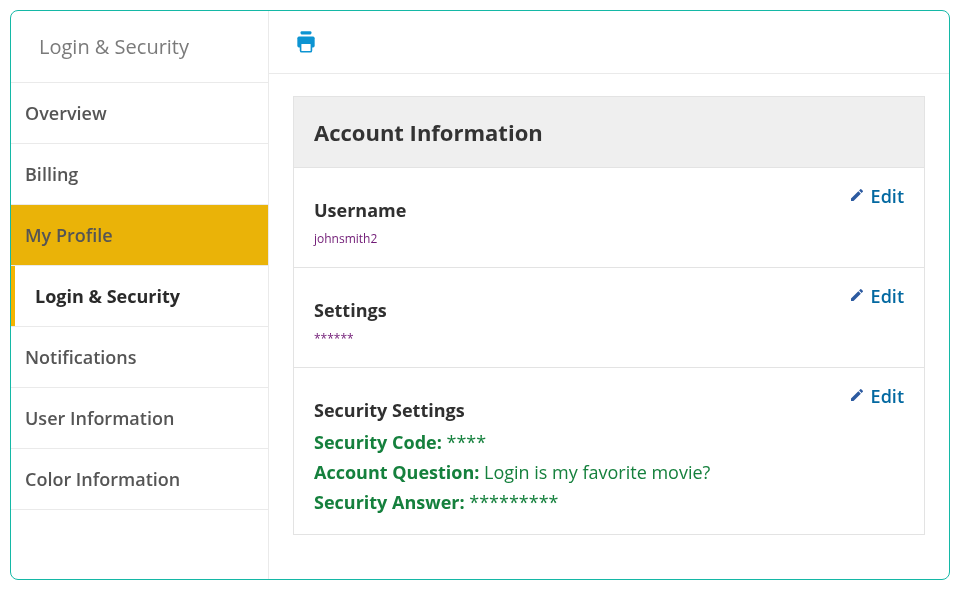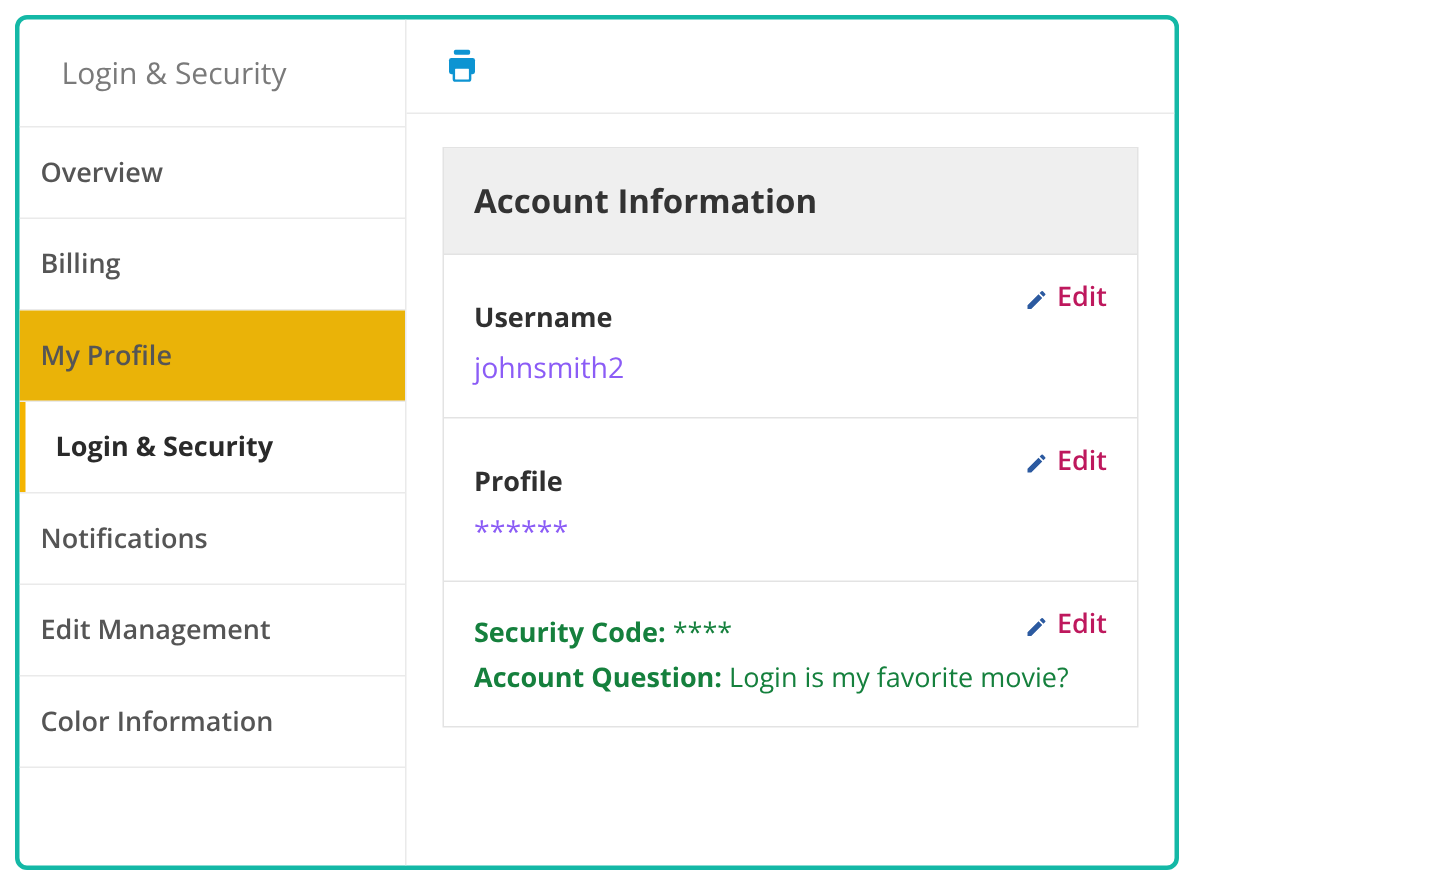--- a/index.html
+++ b/index.html
@@ -6,24 +6,24 @@
       box-sizing: border-box;
       margin: 0;
       padding: 0;
     }
     body {
       font-family: -apple-system, BlinkMacSystemFont, "Segoe UI", "Open Sans", Helvetica, Arial, sans-serif;
       background: #fff;
       padding: 10px;
     }
     .container {
-      width: 776px;
+      width: 940px;
       height: 570px;
       background: #fff;
-      border: 3px solid #14b8a6;
+      border: 1px solid #14b8a6;
       border-radius: 8px;
       display: flex;
       overflow: hidden;
     }
     .sidebar {
       width: 258px;
       border-right: 1px solid #eaeaea;
       display: flex;
       flex-direction: column;
     }
@@ -104,34 +104,33 @@
       border-bottom: none;
     }
     .row-label {
       font-size: 18px;
       font-weight: 700;
       color: #303030;
       margin-bottom: 8px;
       margin-top: 14px;
     }
     .row-value {
-      font-size: 19px;
-      color: #8b5cf6;
+      font-size: 12px;
+      color: #701a75;
       font-weight: 400;
     }
     .edit-link {
       position: absolute;
       right: 20px;
       top: 16px;
-      color: #be185d;
+      color: #0369a1;
       font-size: 18px;
       font-weight: 600;
       cursor: pointer;
       display: flex;
-      align-items: center;
       gap: 6px;
     }
     .pencil-icon {
       width: 16px;
       height: 16px;
     }
     .security-line {
       font-size: 18px;
       color: #15803d;
       margin-top: 6px;
@@ -148,21 +147,21 @@
 
 <div class="container">
   <aside class="sidebar">
     <div class="sidebar-header">Login &amp; Security</div>
     <nav class="sidebar-list">
       <div class="sidebar-item">Overview</div>
       <div class="sidebar-item">Billing</div>
       <div class="sidebar-item group">My Profile</div>
       <div class="sidebar-item active">Login &amp; Security</div>
       <div class="sidebar-item">Notifications</div>
-      <div class="sidebar-item">Edit Management</div>
+      <div class="sidebar-item">User Information</div>
       <div class="sidebar-item">Color Information</div>
     </nav>
   </aside>
 
   <main class="main">
     <div class="toolbar">
       <span class="print-icon">
         <svg viewBox="0 0 24 24" fill="none">
           <rect x="7" y="2" width="10" height="3" rx="1" fill="#0d94d2"></rect>
           <rect x="4" y="7" width="16" height="10" rx="1.5" fill="#0d94d2"></rect>
@@ -182,40 +181,45 @@
             <span class="pencil-icon">
               <svg viewBox="0 0 24 24" fill="#2c5aa0">
                   <path d="M3 17.25V21h3.75l11-11.04-3.75-3.75L3 17.25zM20.71 7.04a1 1 0 0 0 0-1.41l-2.34-2.34a1 1 0 0 0-1.41 0L15.13 5.1l3.75 3.75 1.83-1.81z"></path>
                 </svg>
             </span>
             <span>Edit</span>
           </a>
         </div>
 
         <div class="card-row">
-          <div class="row-label">Profile</div>
+          <div class="row-label">Settings</div>
           <div class="row-value">******</div>
           <a class="edit-link">
             <span class="pencil-icon">
               <svg viewBox="0 0 24 24" fill="#2c5aa0">
                   <path d="M3 17.25V21h3.75l11-11.04-3.75-3.75L3 17.25zM20.71 7.04a1 1 0 0 0 0-1.41l-2.34-2.34a1 1 0 0 0-1.41 0L15.13 5.1l3.75 3.75 1.83-1.81z"></path>
                 </svg>
             </span>
             <span>Edit</span>
           </a>
         </div>
 
         <div class="card-row">
+          <div class="row-label">Security Settings</div>
           <div class="security-line">
             <span class="security-line-label">Security Code:</span>
             <span class="security-line-value">****</span>
           </div>
           <div class="security-line">
             <span class="security-line-label">Account Question:</span>
             <span class="security-line-value">Login is my favorite movie?</span>
+          </div>
+          <div class="security-line">
+            <span class="security-line-label">Security Answer:</span>
+            <span class="security-line-value">*********</span>
           </div>
           <a class="edit-link">
             <span class="pencil-icon">
               <svg viewBox="0 0 24 24" fill="#2c5aa0">
                   <path d="M3 17.25V21h3.75l11-11.04-3.75-3.75L3 17.25zM20.71 7.04a1 1 0 0 0 0-1.41l-2.34-2.34a1 1 0 0 0-1.41 0L15.13 5.1l3.75 3.75 1.83-1.81z"></path>
                 </svg>
             </span>
             <span>Edit</span>
           </a>
         </div>

